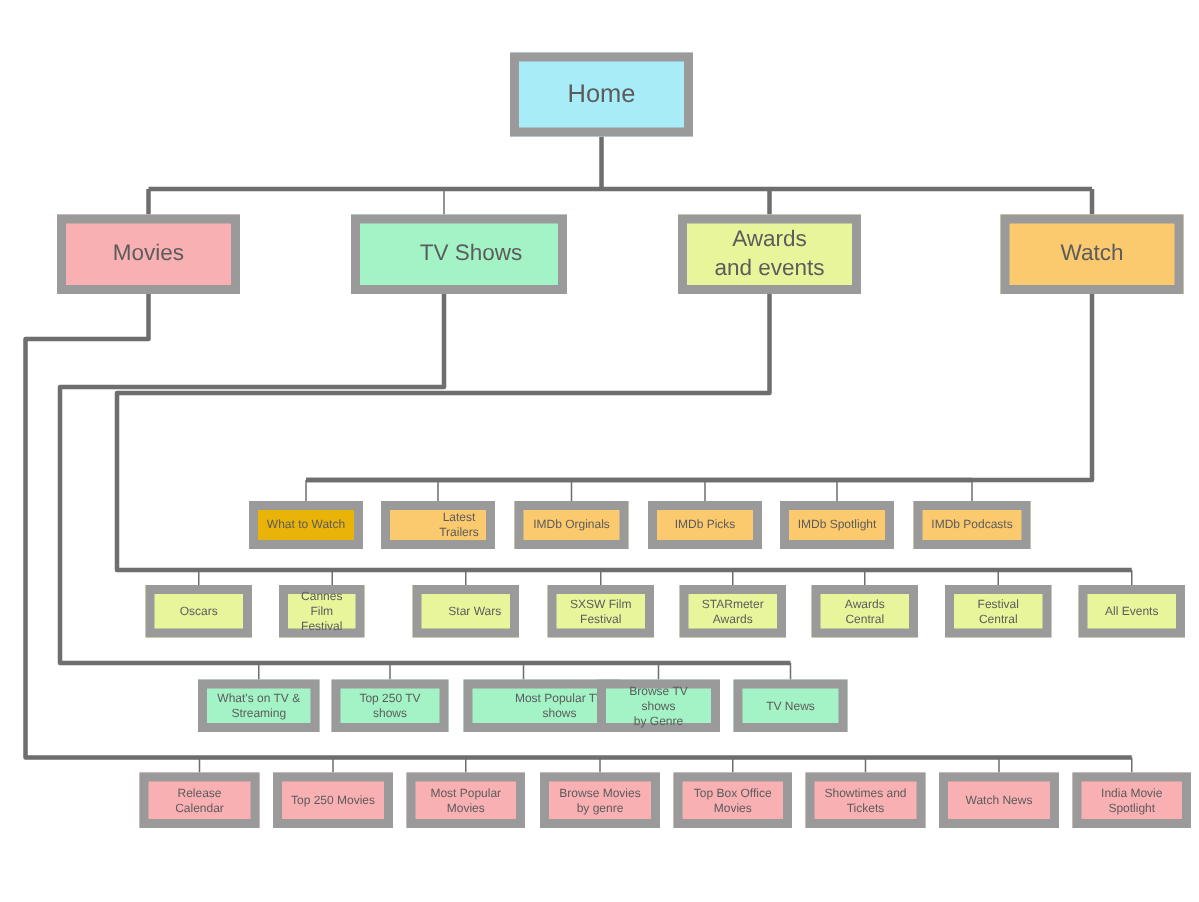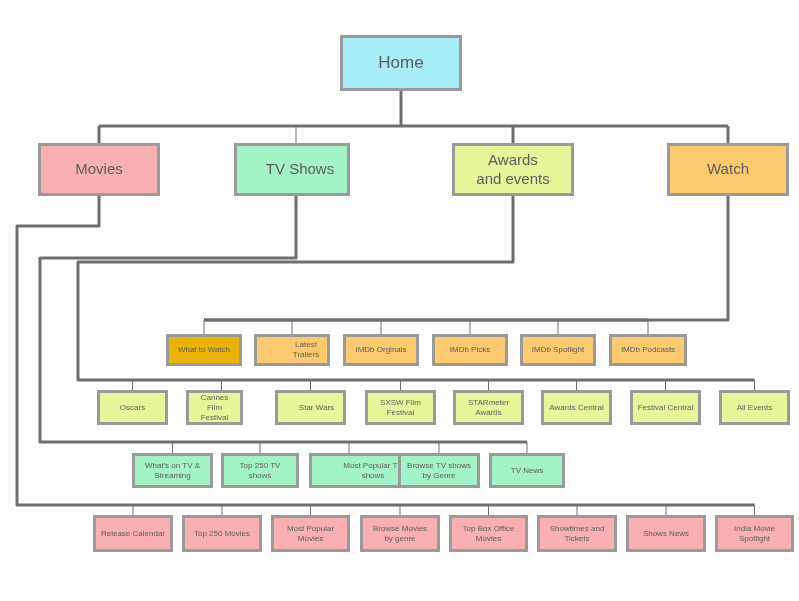--- a/index.html
+++ b/index.html
@@ -19,21 +19,21 @@
   }
   #wires {
     position: absolute;
     left: 0; top: 0;
     width: 799px;
     height: 601px;
   }
   .node {
     position: absolute;
     box-sizing: border-box;
-    border: 3px solid #4d7c0f;
+    border: 6px solid #4d7c0f;
     display: flex;
     align-items: center;
     justify-content: center;
     text-align: center;
     color: #5c5c5c;
     line-height: 1.25;
     padding: 2px 4px;
     z-index: 3;
   }
   .node span { display: block; }
@@ -84,21 +84,21 @@
       <line x1="577" y1="505" x2="577" y2="515" stroke="#6e6e6e" stroke-width="1"></line>
       <line x1="666" y1="505" x2="666" y2="515" stroke="#6e6e6e" stroke-width="1"></line>
       <line x1="754.5" y1="505" x2="754.5" y2="515" stroke="#6e6e6e" stroke-width="1"></line>
     </svg>
 <div class="node lvl0" style="left: 340px; top: 35px; width: 122px; height: 56px; background: rgb(168, 236, 248); border-color: rgb(154, 154, 154); color: rgb(92, 92, 92);">
       <span>Home</span>
     </div>
     <div class="node lvl1" style="left: 38px; top: 143px; width: 122px; height: 53px; background: rgb(249, 176, 179); border-color: rgb(154, 154, 154); color: rgb(92, 92, 92);">
       <span>Movies</span>
     </div>
-    <div class="node lvl1" style="left: 234px; top: 143px; width: 116px; height: 53px; background: rgb(163, 243, 198); border-color: rgb(154, 154, 154); color: rgb(92, 92, 92); padding-left: 20px;">
+    <div class="node lvl1" style="left: 234px; top: 143px; width: 144px; height: 53px; background: rgb(163, 243, 198); border-color: rgb(154, 154, 154); color: rgb(92, 92, 92); padding-left: 20px;">
       <span>TV Shows</span>
     </div>
     <div class="node lvl1" style="left: 452px; top: 143px; width: 122px; height: 53px; background: rgb(232, 245, 155); border-color: rgb(154, 154, 154); color: rgb(92, 92, 92);">
       <span>Awards<br>and events</span>
     </div>
     <div class="node lvl1" style="left: 667px; top: 143px; width: 122px; height: 53px; background: rgb(251, 201, 110); border-color: rgb(154, 154, 154); color: rgb(92, 92, 92);">
       <span>Watch</span>
     </div>
     <div class="node lvl2" style="left: 166px; top: 334px; width: 76px; height: 32px; background: #eab308; border-color: rgb(154, 154, 154); color: rgb(92, 92, 92);">
       <span>What to Watch</span>
@@ -169,18 +169,18 @@
     <div class="node lvl2" style="left: 360px; top: 515px; width: 80px; height: 37px; background: rgb(249, 176, 179); border-color: rgb(154, 154, 154); color: rgb(92, 92, 92);">
       <span>Browse Movies<br>by genre</span>
     </div>
     <div class="node lvl2" style="left: 449px; top: 515px; width: 79px; height: 37px; background: rgb(249, 176, 179); border-color: rgb(154, 154, 154); color: rgb(92, 92, 92);">
       <span>Top Box Office<br>Movies</span>
     </div>
     <div class="node lvl2" style="left: 537px; top: 515px; width: 80px; height: 37px; background: rgb(249, 176, 179); border-color: rgb(154, 154, 154); color: rgb(92, 92, 92);">
       <span>Showtimes and<br>Tickets</span>
     </div>
     <div class="node lvl2" style="left: 626px; top: 515px; width: 80px; height: 37px; background: rgb(249, 176, 179); border-color: rgb(154, 154, 154); color: rgb(92, 92, 92);">
-      <span>Shows News</span>
+      <span>Watch News</span>
     </div>
     <div class="node lvl2" style="left: 715px; top: 515px; width: 79px; height: 37px; background: rgb(249, 176, 179); border-color: rgb(154, 154, 154); color: rgb(92, 92, 92);">
       <span>India Movie<br>Spotlight</span>
     </div>
   </div>
 
 </body></html>

